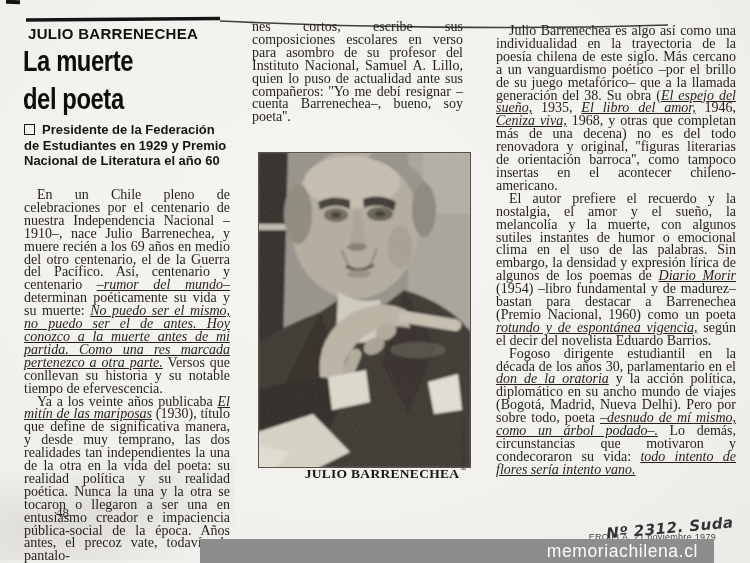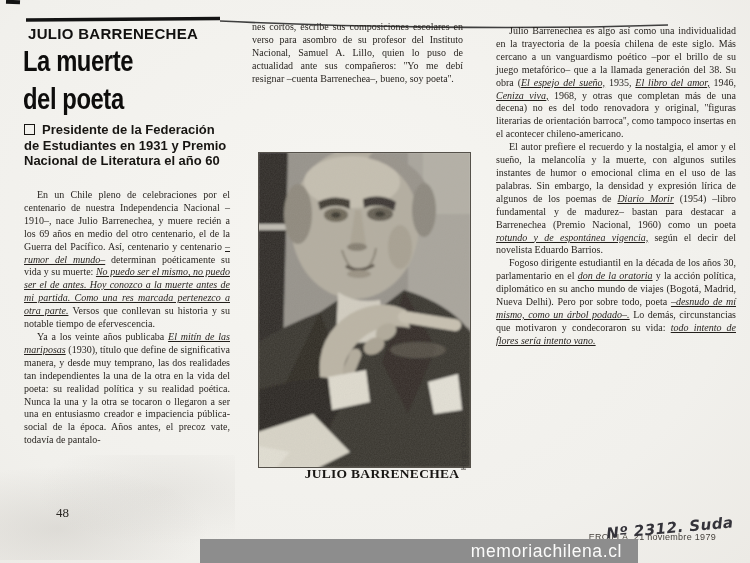--- a/index.html
+++ b/index.html
@@ -15,21 +15,21 @@
   #kicker{left:28px;top:25px;font-family:"Liberation Sans",sans-serif;font-weight:bold;
           font-size:15px;letter-spacing:.3px;color:#121110;}
   #headline{left:23px;top:42px;font-family:"Liberation Sans",sans-serif;font-weight:bold;
             font-size:29px;line-height:38px;letter-spacing:-.5px;color:#0e0d0c;
             transform:scaleX(.82);transform-origin:left top;white-space:nowrap;}
   #subhead{left:24px;top:122px;width:204px;font-family:"Liberation Sans",sans-serif;
            font-weight:bold;font-size:13px;line-height:15.5px;color:#171512;}
   .sq{display:inline-block;width:9px;height:9px;border:1.6px solid #171512;margin-right:7px;
       vertical-align:-1px;}
   
-  .bodycol{font-size:10px;line-height:12.9px;text-align:justify;color:#231f1b;}
+  .bodycol{font-size:14px;line-height:12.9px;text-align:justify;color:#231f1b;}
   .bodycol p{margin:0;}
   .bodycol p.indent{text-indent:13px;}
   .it{font-style:italic;text-decoration:underline;}
   #col1-body{left:24px;top:189px;width:206px;}
   #col2-body{left:252px;top:21px;width:211px;}
   #col3-body{left:496px;top:25px;width:240px;}
   
   #photo{left:258px;top:152px;width:213px;height:316px;}
   #photo-credit{left:459px;top:396px;height:74px;font-family:"Liberation Sans",sans-serif;
     font-size:7.5px;letter-spacing:.6px;color:#3a3733;writing-mode:vertical-rl;
@@ -40,21 +40,21 @@
   
   #page-number{left:56px;top:505px;font-size:13px;color:#2a2723;}
   #byline{left:495px;top:484px;width:228px;text-align:right;font-family:"Liberation Sans",sans-serif;
           font-weight:bold;font-size:9.5px;color:#26231f;}
   #byline .dot{font-size:12px;margin-left:7px;vertical-align:-1.5px;color:#0b0b0b;}
   #mag-footer{left:495px;top:532px;width:221px;text-align:right;font-family:"Liberation Sans",sans-serif;
               font-size:9px;letter-spacing:.3px;color:#46423d;}
   #handwriting{left:606px;top:519px;font-family:"DejaVu Sans",sans-serif;font-style:italic;
                font-weight:600;font-size:15px;letter-spacing:.5px;color:#34333a;
                transform:rotate(-5deg);white-space:nowrap;}
-  #watermark-bar{left:200px;top:539px;width:438px;height:24px;background:#8d8d8d;}
+  #watermark-bar{left:200px;top:539px;width:514px;height:24px;background:#8d8d8d;}
   #watermark-text{position:absolute;right:16px;top:0;height:24px;line-height:25px;
       font-family:"Liberation Sans",sans-serif;font-size:17.5px;letter-spacing:.6px;color:#fbfbfa;}
   #blotch{left:0;top:455px;width:235px;height:105px;
     background:
       radial-gradient(ellipse at 25% 70%, rgba(150,145,138,.20), transparent 60%),
       radial-gradient(ellipse at 70% 35%, rgba(150,145,138,.13), transparent 55%);}
   #top-rules{left:0;top:0;}
 </style>
 </head>
 <body>
@@ -68,21 +68,21 @@
     <path d="M220,21 C340,27 520,30 668,25" stroke="#2b2b2b" stroke-width="1.6" fill="none" opacity=".9"></path>
   </svg>
   <div class="abs" id="corner-mark"></div>
 
   <div class="abs" id="kicker">JULIO BARRENECHEA</div>
   <div class="abs" id="headline">
     <div>La muerte</div>
     <div>del poeta</div>
   </div>
   <div class="abs" id="subhead">
-    <span class="sq"></span><span>Presidente de la Federación de Estudiantes en 1931 y Premio Nacional de Literatura el año 60</span>
+    <span class="sq"></span><span>Presidente de la Federación de Estudiantes en 1929 y Premio Nacional de Literatura el año 60</span>
   </div>
 
   <div class="abs bodycol" id="col1-body">
       <p class="indent"><span>En un Chile pleno de celebraciones por el centenario de nuestra Independencia Nacional –1910–, nace Julio Barrenechea, y muere recién a los 69 años en medio del otro centenario, el de la Guerra del Pacífico. Así, centenario y centenario </span><span class="it">–rumor del mundo–</span><span> determinan poéticamente su vida y su muerte: </span><span class="it">No puedo ser el mismo, no puedo ser el de antes. Hoy conozco a la muerte antes de mi partida. Como una res marcada pertenezco a otra parte.</span><span> Versos que conllevan su historia y su notable tiempo de efervescencia.</span></p>
       <p class="indent"><span>Ya a los veinte años publicaba </span><span class="it">El mitín de las mariposas</span><span> (1930), título que define de significativa manera, y desde muy temprano, las dos realidades tan independientes la una de la otra en la vida del poeta: su realidad política y su realidad poética. Nunca la una y la otra se tocaron o llegaron a ser una en entusiasmo creador e impaciencia pública-social de la época. Años antes, el precoz vate, todavía de pantalo-</span></p>
     </div>
   <div class="abs bodycol" id="col2-body">
       <p class=""><span>nes cortos, escribe sus composiciones escolares en verso para asombro de su profesor del Instituto Nacional, Samuel A. Lillo, quien lo puso de actualidad ante sus compañeros: ''Yo me debí resignar –cuenta Barrenechea–, bueno, soy poeta''.</span></p>
     </div>
   <div class="abs bodycol" id="col3-body">

